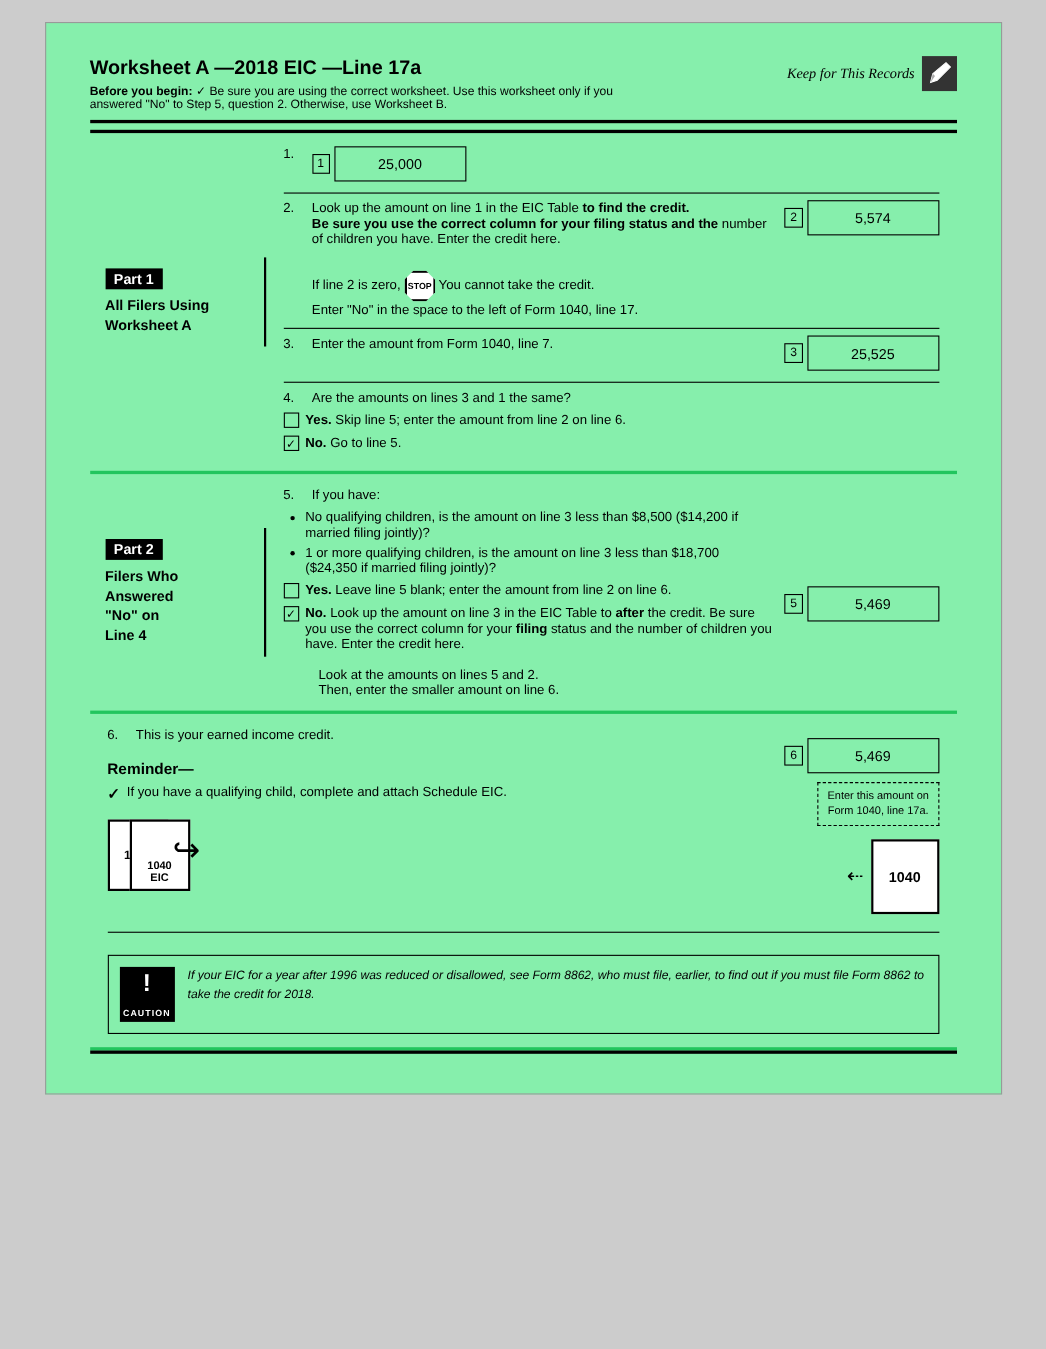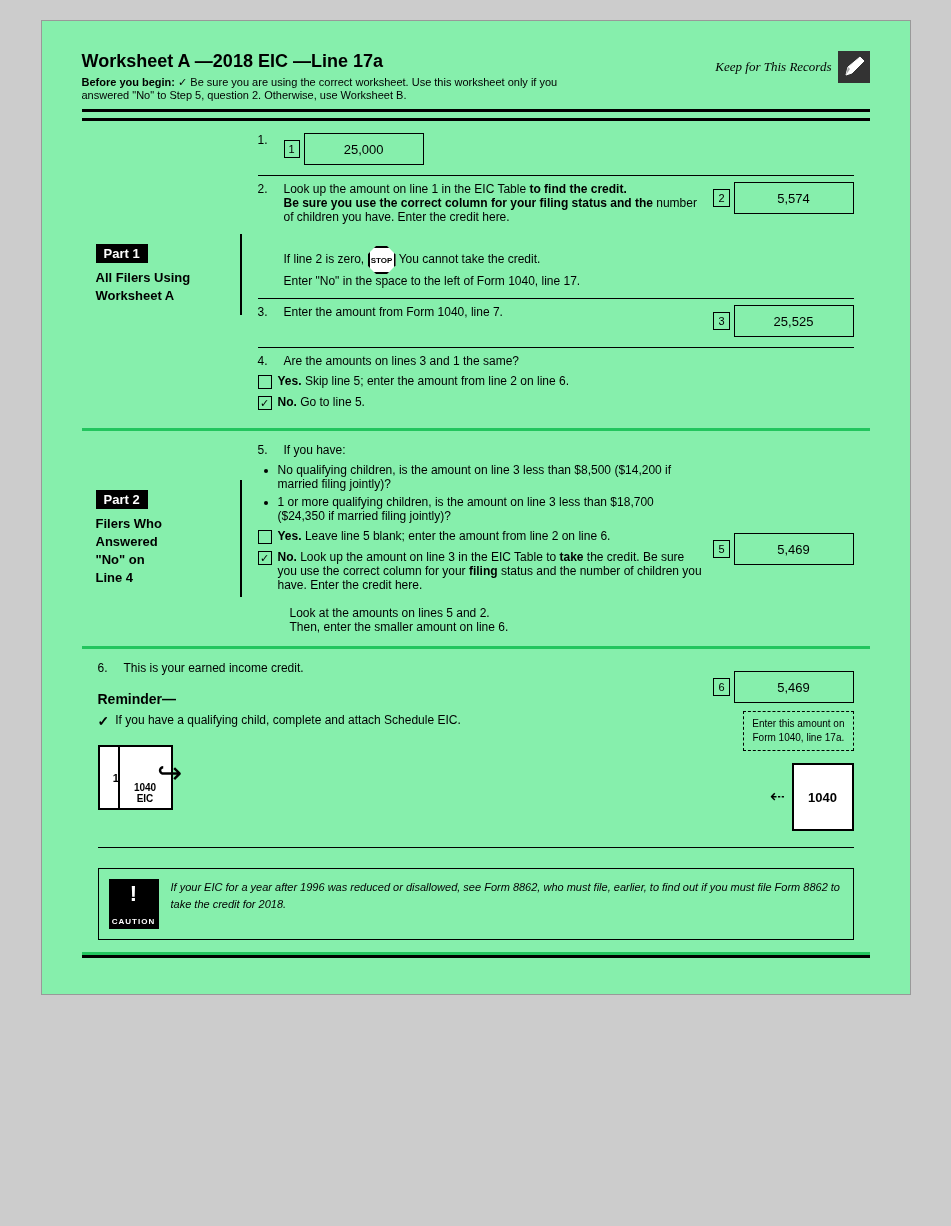--- a/index.html
+++ b/index.html
@@ -360,21 +360,21 @@
 
           <div class="checkbox-row">
             <div class="checkbox"></div>
             <span><strong>Yes.</strong> <span>Leave line 5 blank; enter the amount from line 2 on line 6.</span></span>
           </div>
 
           <div class="checkbox-row">
             <div class="checkbox checked"></div>
             <span>
               <strong>No.</strong>
-              <span>Look up the amount on line 3 in the EIC Table to </span><strong>take</strong><span> the credit. Be sure you use the correct column for your </span><strong>filing</strong><span> status and the number of children you have. Enter the credit here.</span>
+              <span>Look up the amount on line 3 in the EIC Table to </span><strong>after</strong><span> the credit. Be sure you use the correct column for your </span><strong>filing</strong><span> status and the number of children you have. Enter the credit here.</span>
             </span>
           </div>
           <div style="margin-top: 14px; margin-left: 32px;">
             <div>Look at the amounts on lines 5 and 2.</div>
             <div>Then, enter the smaller amount on line 6.</div>
           </div>
         </div>
         <div class="part-right">
           <div class="input-box-wrap" style="margin-top: 80px;">
             <div class="input-label">5</div>

